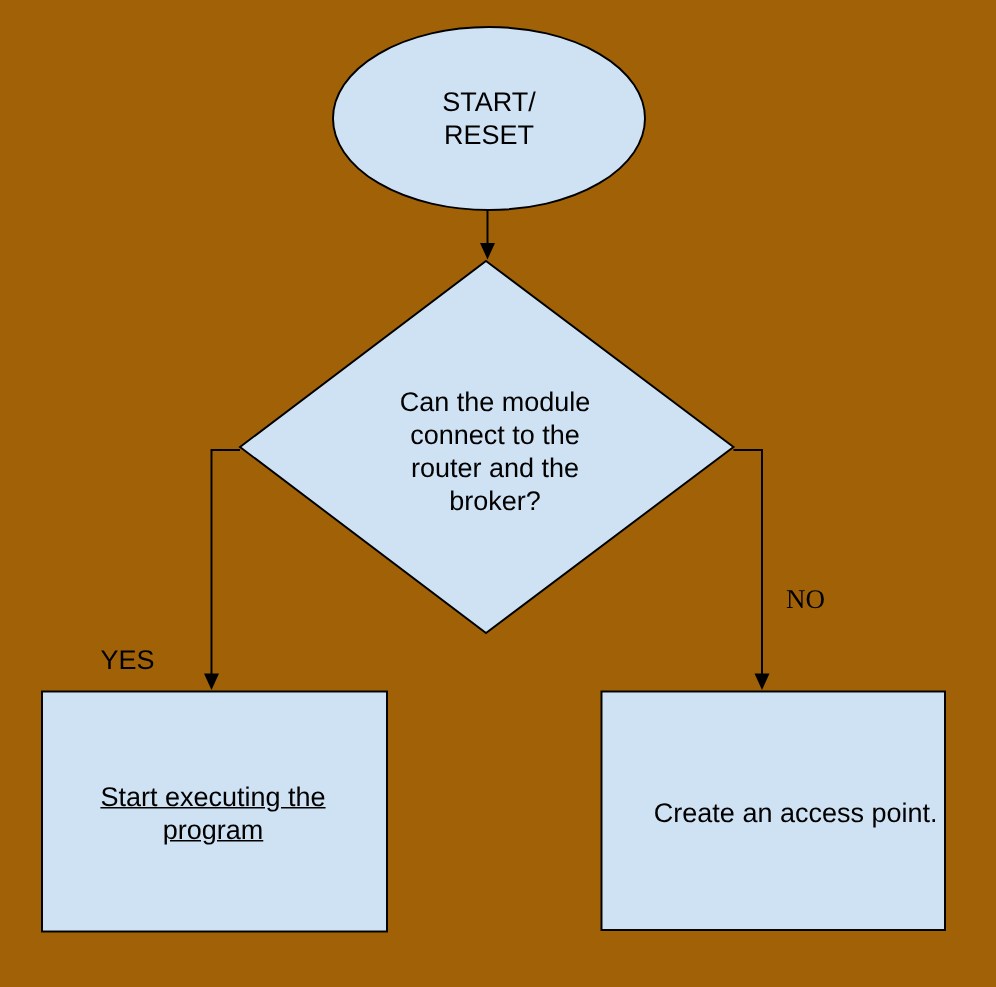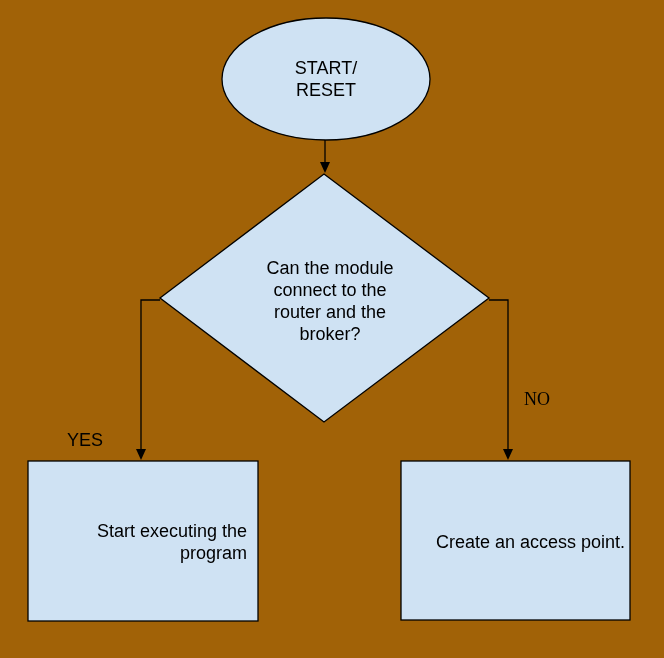--- a/index.html
+++ b/index.html
@@ -19,21 +19,21 @@
     position: absolute;
     font-size: 18px;
     line-height: 22px;
     color: #000000;
     white-space: pre-line;
   }
   .lbl-start    { left: 226px; top: 57px;  width: 200px; text-align: center; }
   .lbl-decision { left: 250px; top: 257px; width: 160px; text-align: center; }
   .lbl-yes      { left: 67px;  top: 381px; margin-top: 48px; }
   .lbl-no       { left: 524px; top: 388px; font-family: Liberation Serif, serif; }
-  .lbl-execute  { left: 37px;  top: 520px; width: 210px; text-align: right; }
+  .lbl-execute  { left: 37px;  top: 520px; width: 210px; text-align: center; text-decoration: underline; }
   .lbl-create   { left: 410px; top: 531px; width: 215px; text-align: right; }
 </style>
 </head>
 <body>
 
 <div class="canvas">
 
   <svg class="diagram-svg" width="664" height="658" viewBox="0 0 664 658">
 
     <g stroke="#000000">

